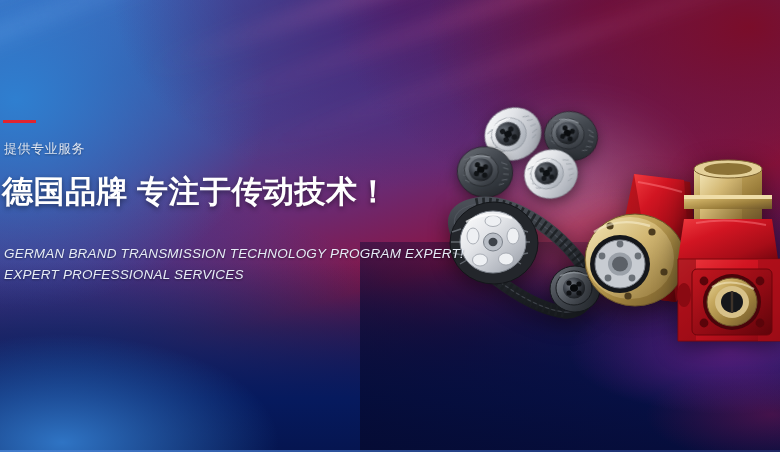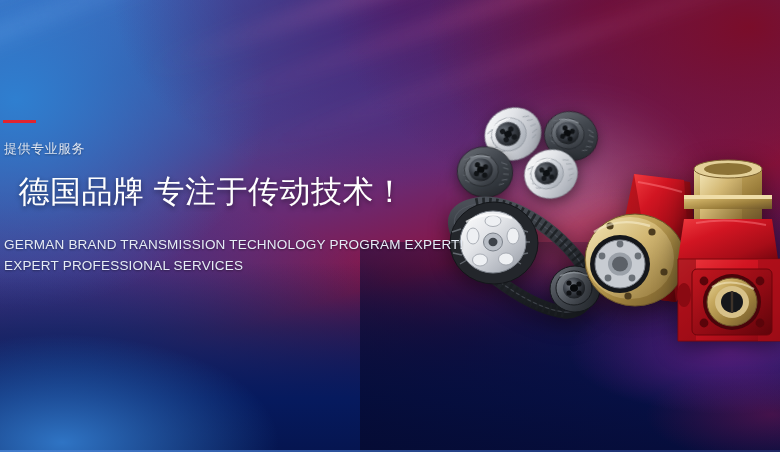--- a/index.html
+++ b/index.html
@@ -64,26 +64,25 @@
   
   .copy { position:absolute; left:2px; top:112px; width:420px; }
   .accent-rule { width:33px; height:3px; background:#e02430; margin:8px 0 0 1px; }
   .kicker {
     margin-top:18px; margin-left:2px;
     font-size:13px; line-height:16px; color:#dfe6f2;
     letter-spacing:.5px; text-shadow:0 1px 2px rgba(0,0,0,.35);
   }
   .headline {
     margin-top:16px; margin-left:0;
-    font-size:31px; line-height:38px; font-weight:normal; color:#ffffff;
+    font-size:31px; line-height:38px; font-weight:bold; color:#ffffff;
     letter-spacing:.5px; white-space:nowrap;
     text-shadow:0 2px 5px rgba(0,0,0,.45);
-    text-align:center;
-  }
-  .sub-en { margin-top:23px; margin-left:2px; }
+  }
+  .sub-en { margin-top:32px; margin-left:2px;font-style:italic; }
   .sub-en div {
     font-size:13.5px; line-height:21px; color:#e6ecf6;
     letter-spacing:.2px; white-space:nowrap;
     text-shadow:0 1px 2px rgba(0,0,0,.4);
   }
 
   
   .products { position:absolute; inset:0; pointer-events:none; }
 
   

